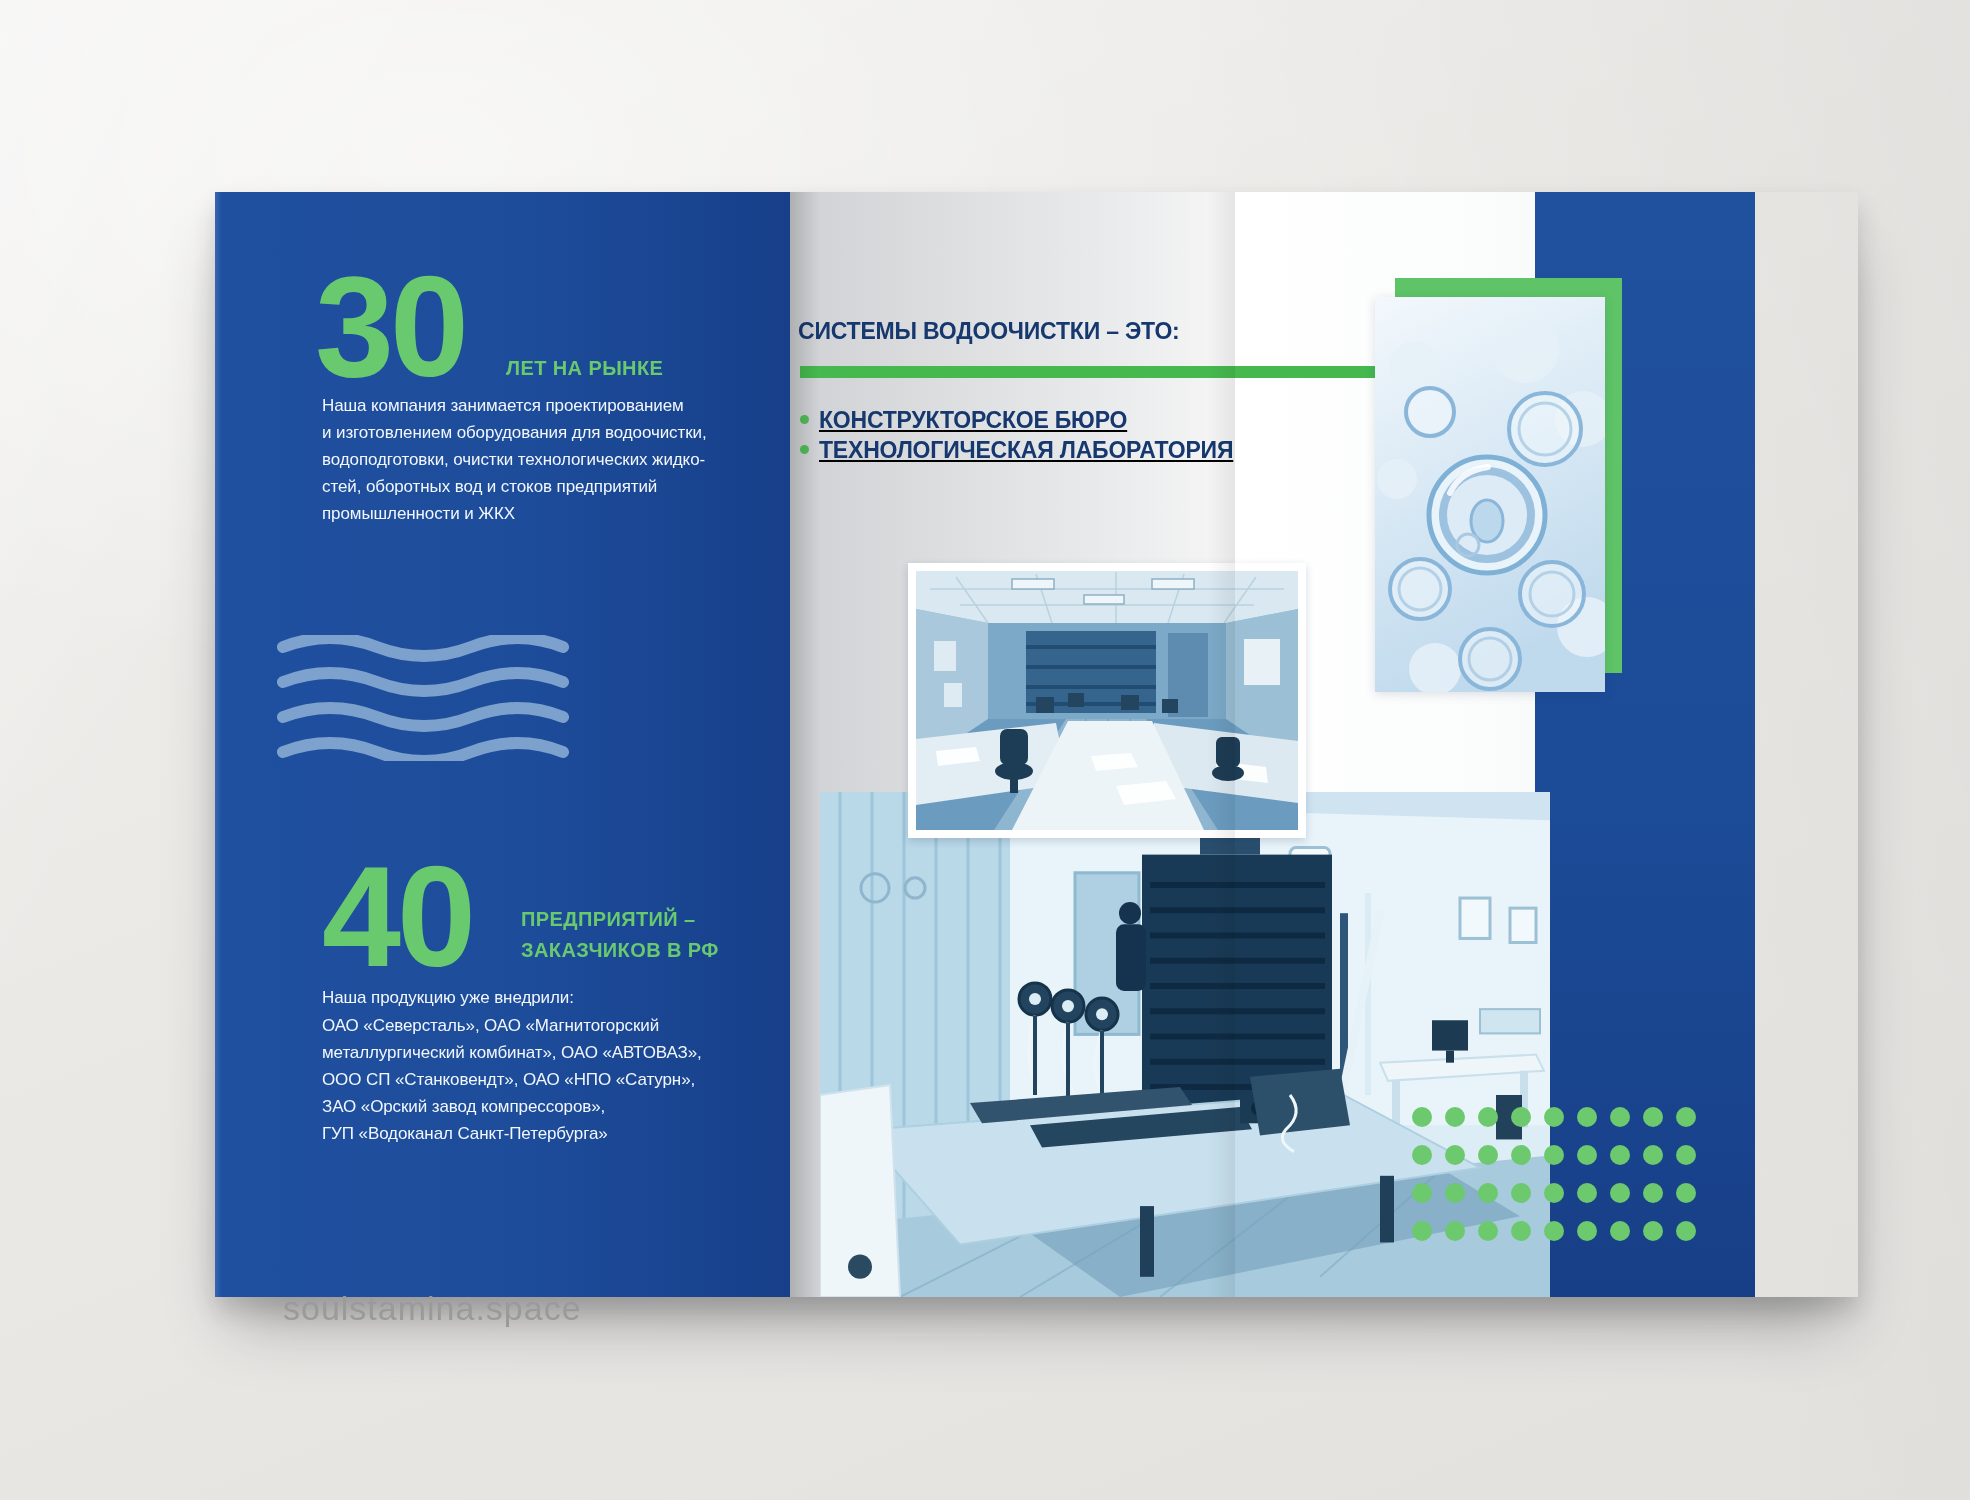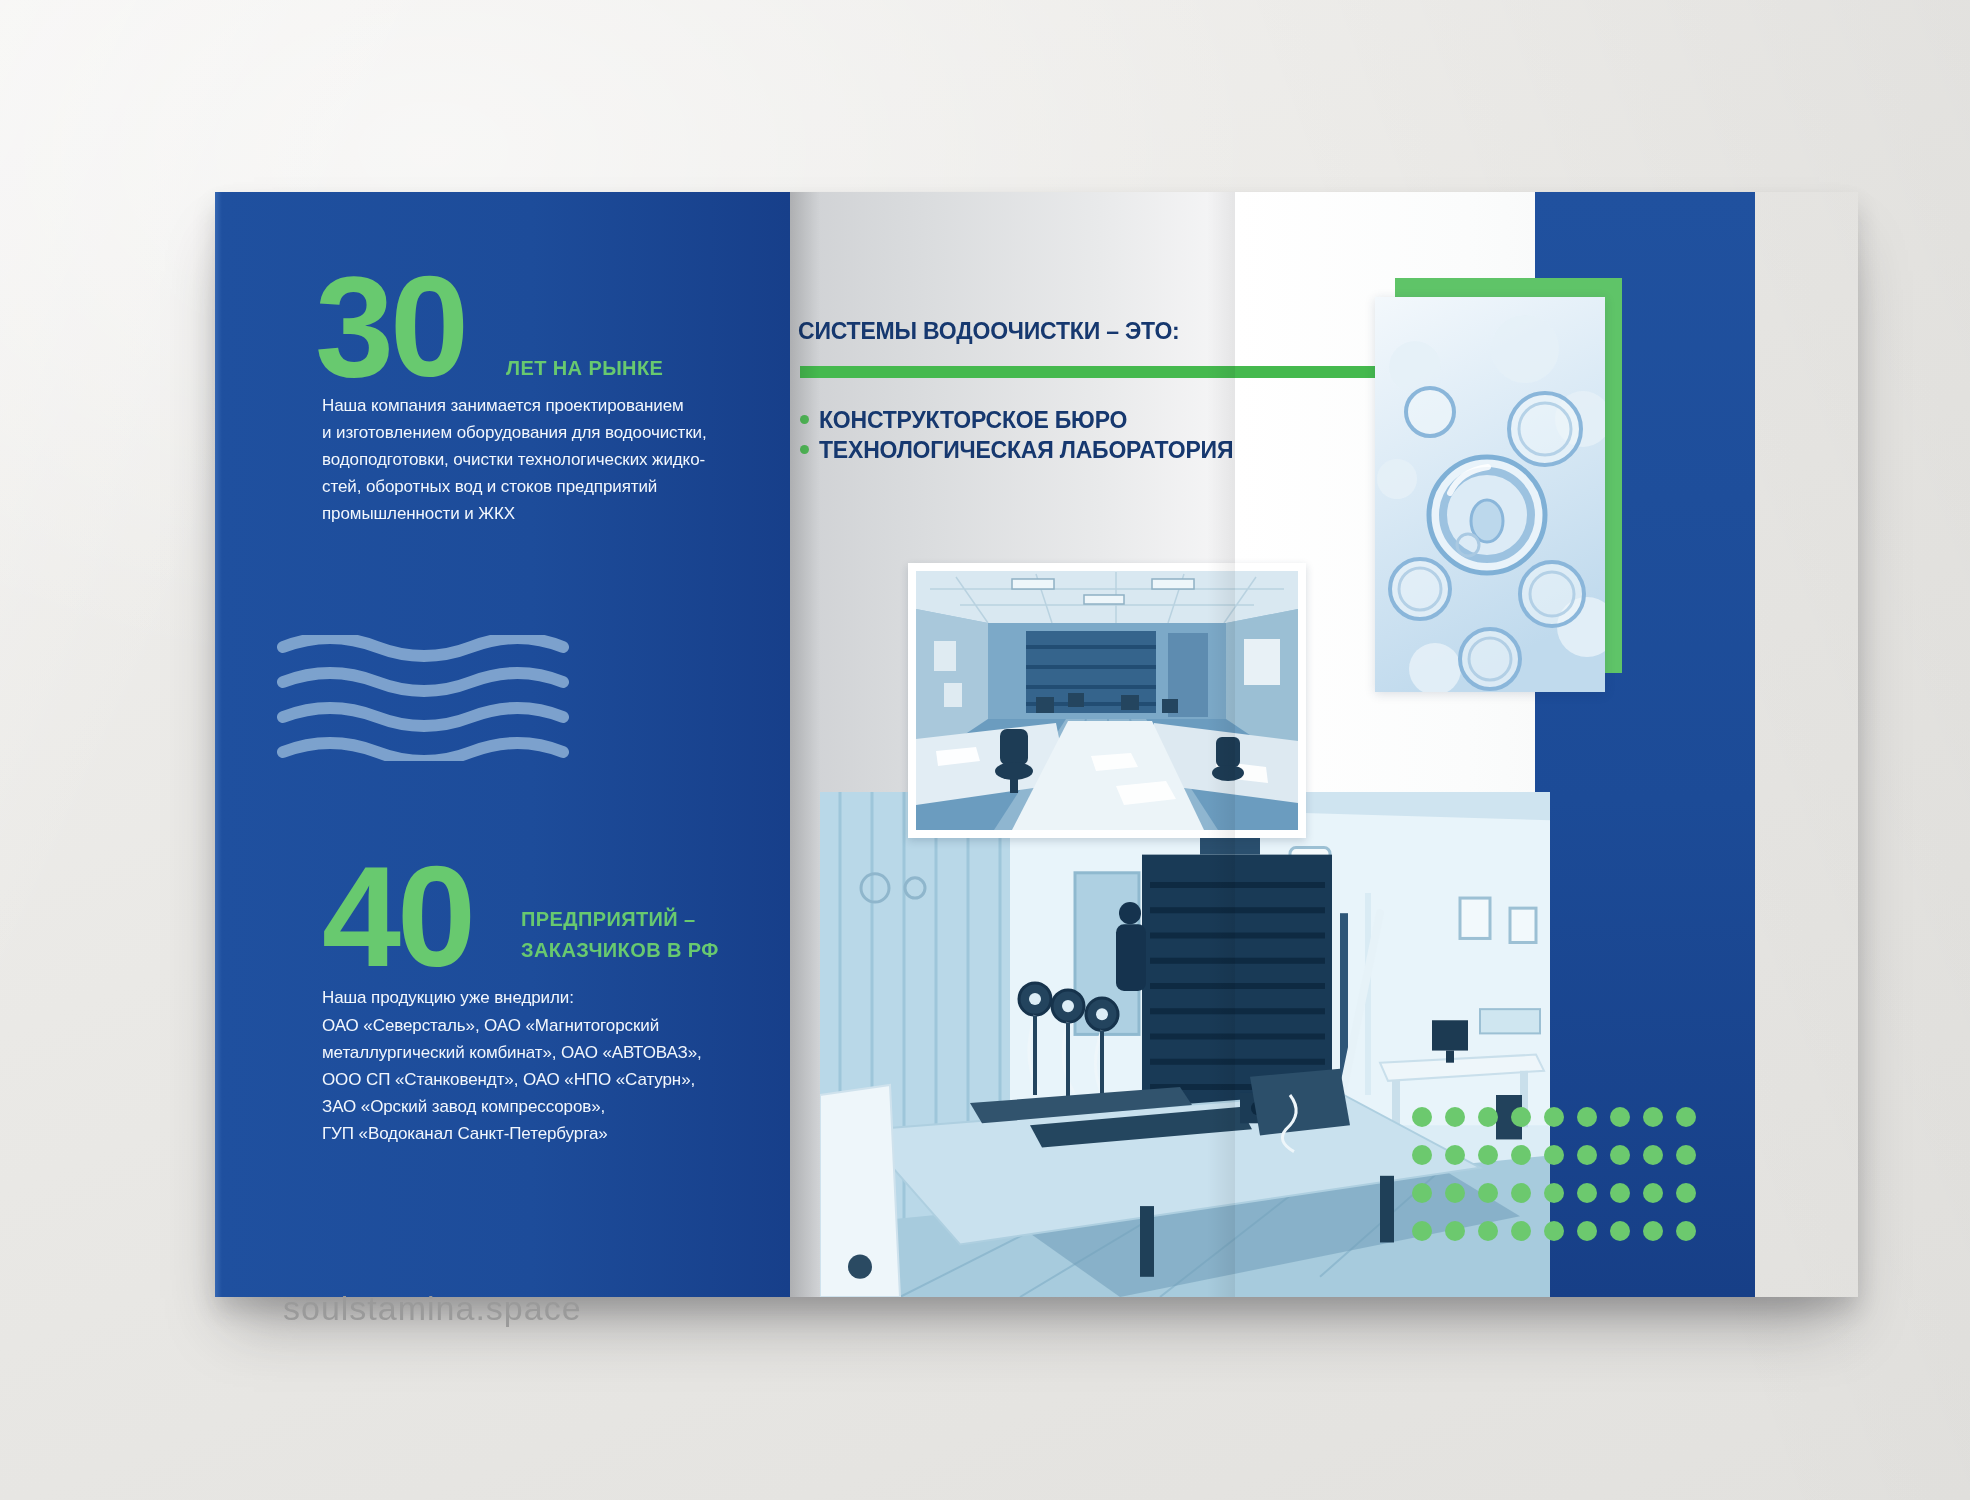--- a/index.html
+++ b/index.html
@@ -43,21 +43,21 @@
   .label40{left:272px;top:712px;}
   .white-copy{position:absolute;color:#f2f7fd;font-size:17px;line-height:27px;white-space:pre-line;z-index:2;letter-spacing:-.1px;}
   .para30{left:107px;top:200px;width:430px;}
   .clients-intro{left:107px;top:792px;width:430px;}
   .clients-list{left:107px;top:820px;width:440px;}
   .waves{position:absolute;left:62px;top:443px;z-index:2;}
 
   
   .mid-title{position:absolute;left:583px;top:126px;color:#16386f;font-weight:bold;font-size:23px;letter-spacing:-.2px;z-index:2;}
   .green-bar{position:absolute;left:585px;top:174px;width:575px;height:12px;background:#45b94e;z-index:2;}
-  .bullets{position:absolute;left:583px;top:213px;margin:0;padding:0;list-style:none;z-index:2;}
+  .bullets{position:absolute;left:583px;top:213px;margin:0;padding:0;list-style:none;z-index:2;text-decoration:underline;}
   .bullets li{position:relative;padding-left:21px;color:#16386f;font-weight:bold;font-size:23px;line-height:30px;letter-spacing:-.2px;white-space:pre-line;}
   .bullets li:before{content:"";position:absolute;left:2px;top:10px;width:9px;height:9px;border-radius:50%;background:#52bd59;}
 
   
   .photo-office{position:absolute;left:693px;top:371px;width:398px;height:275px;background:#ffffff;padding:8px;box-sizing:border-box;z-index:4;box-shadow:0 3px 8px rgba(30,50,80,.18);}
   .photo-office svg{display:block;width:100%;height:100%;}
   .photo-lab{position:absolute;left:605px;top:600px;width:730px;height:505px;z-index:3;overflow:hidden;}
   .photo-lab svg{display:block;width:100%;height:100%;}
   .green-square{position:absolute;left:1180px;top:86px;width:227px;height:395px;background:#5fc468;z-index:2;}
   .photo-bubbles{position:absolute;left:1160px;top:105px;width:230px;height:395px;z-index:3;box-shadow:0 2px 10px rgba(30,50,80,.15);}

